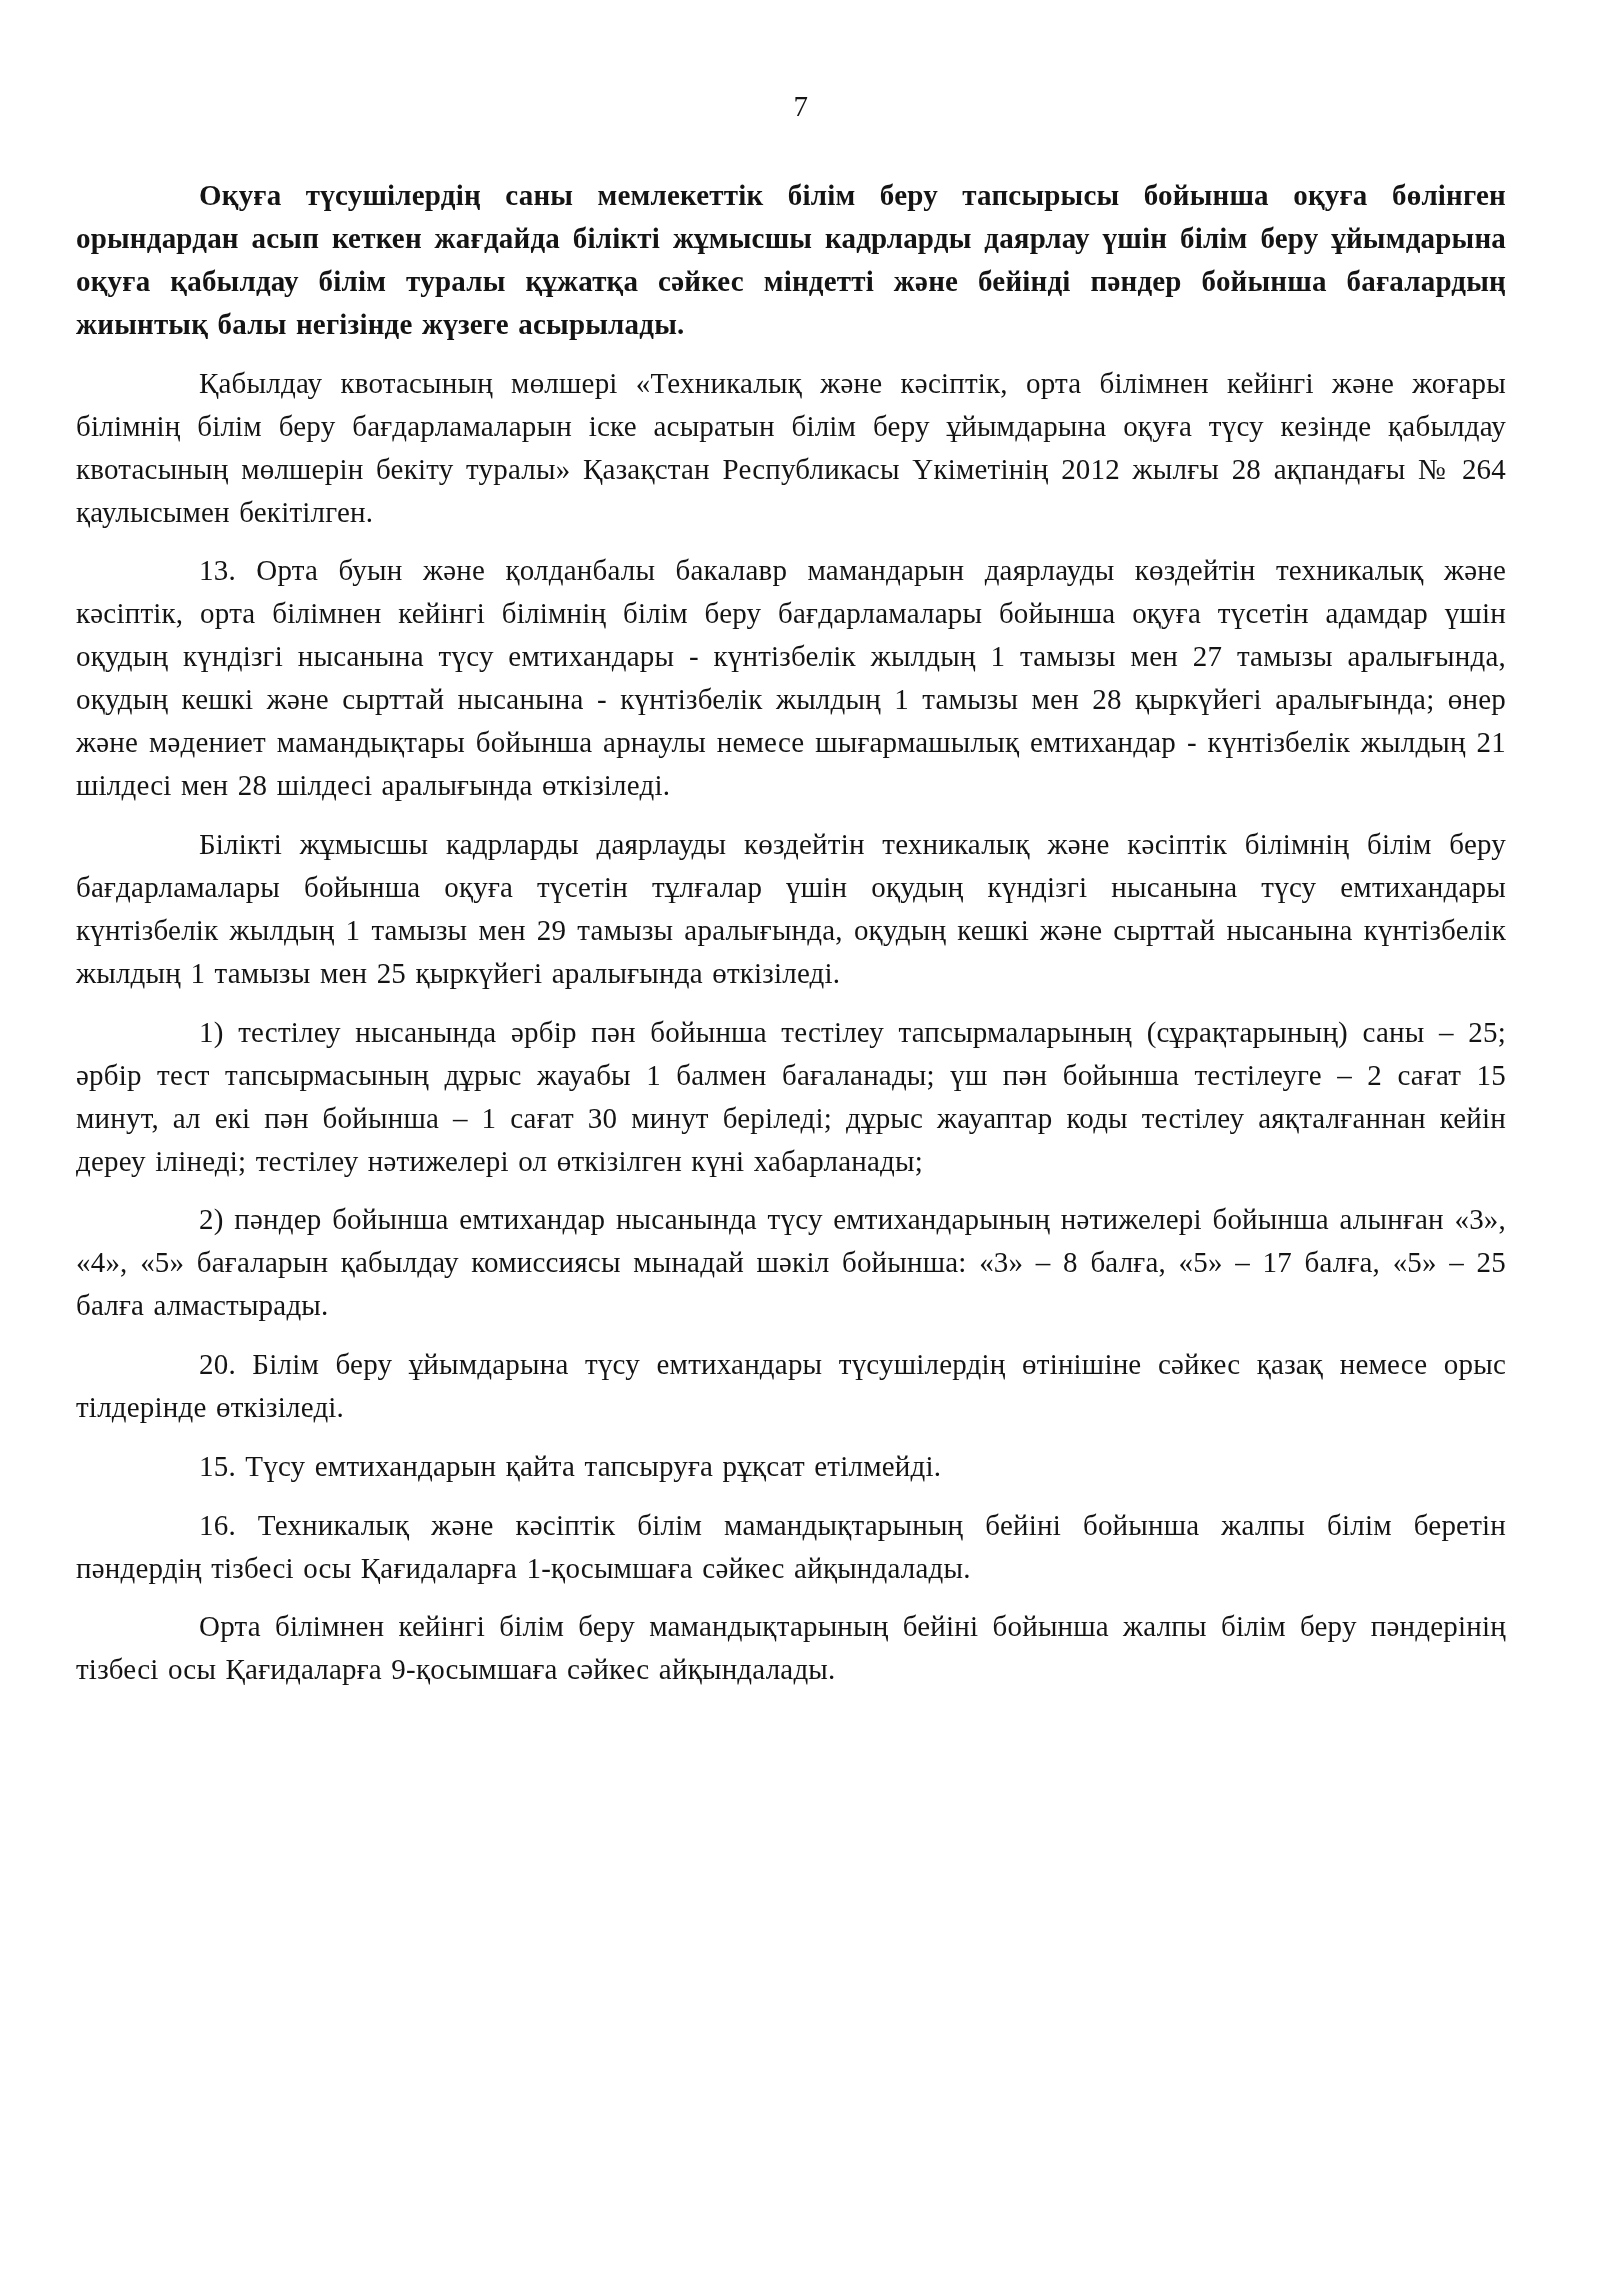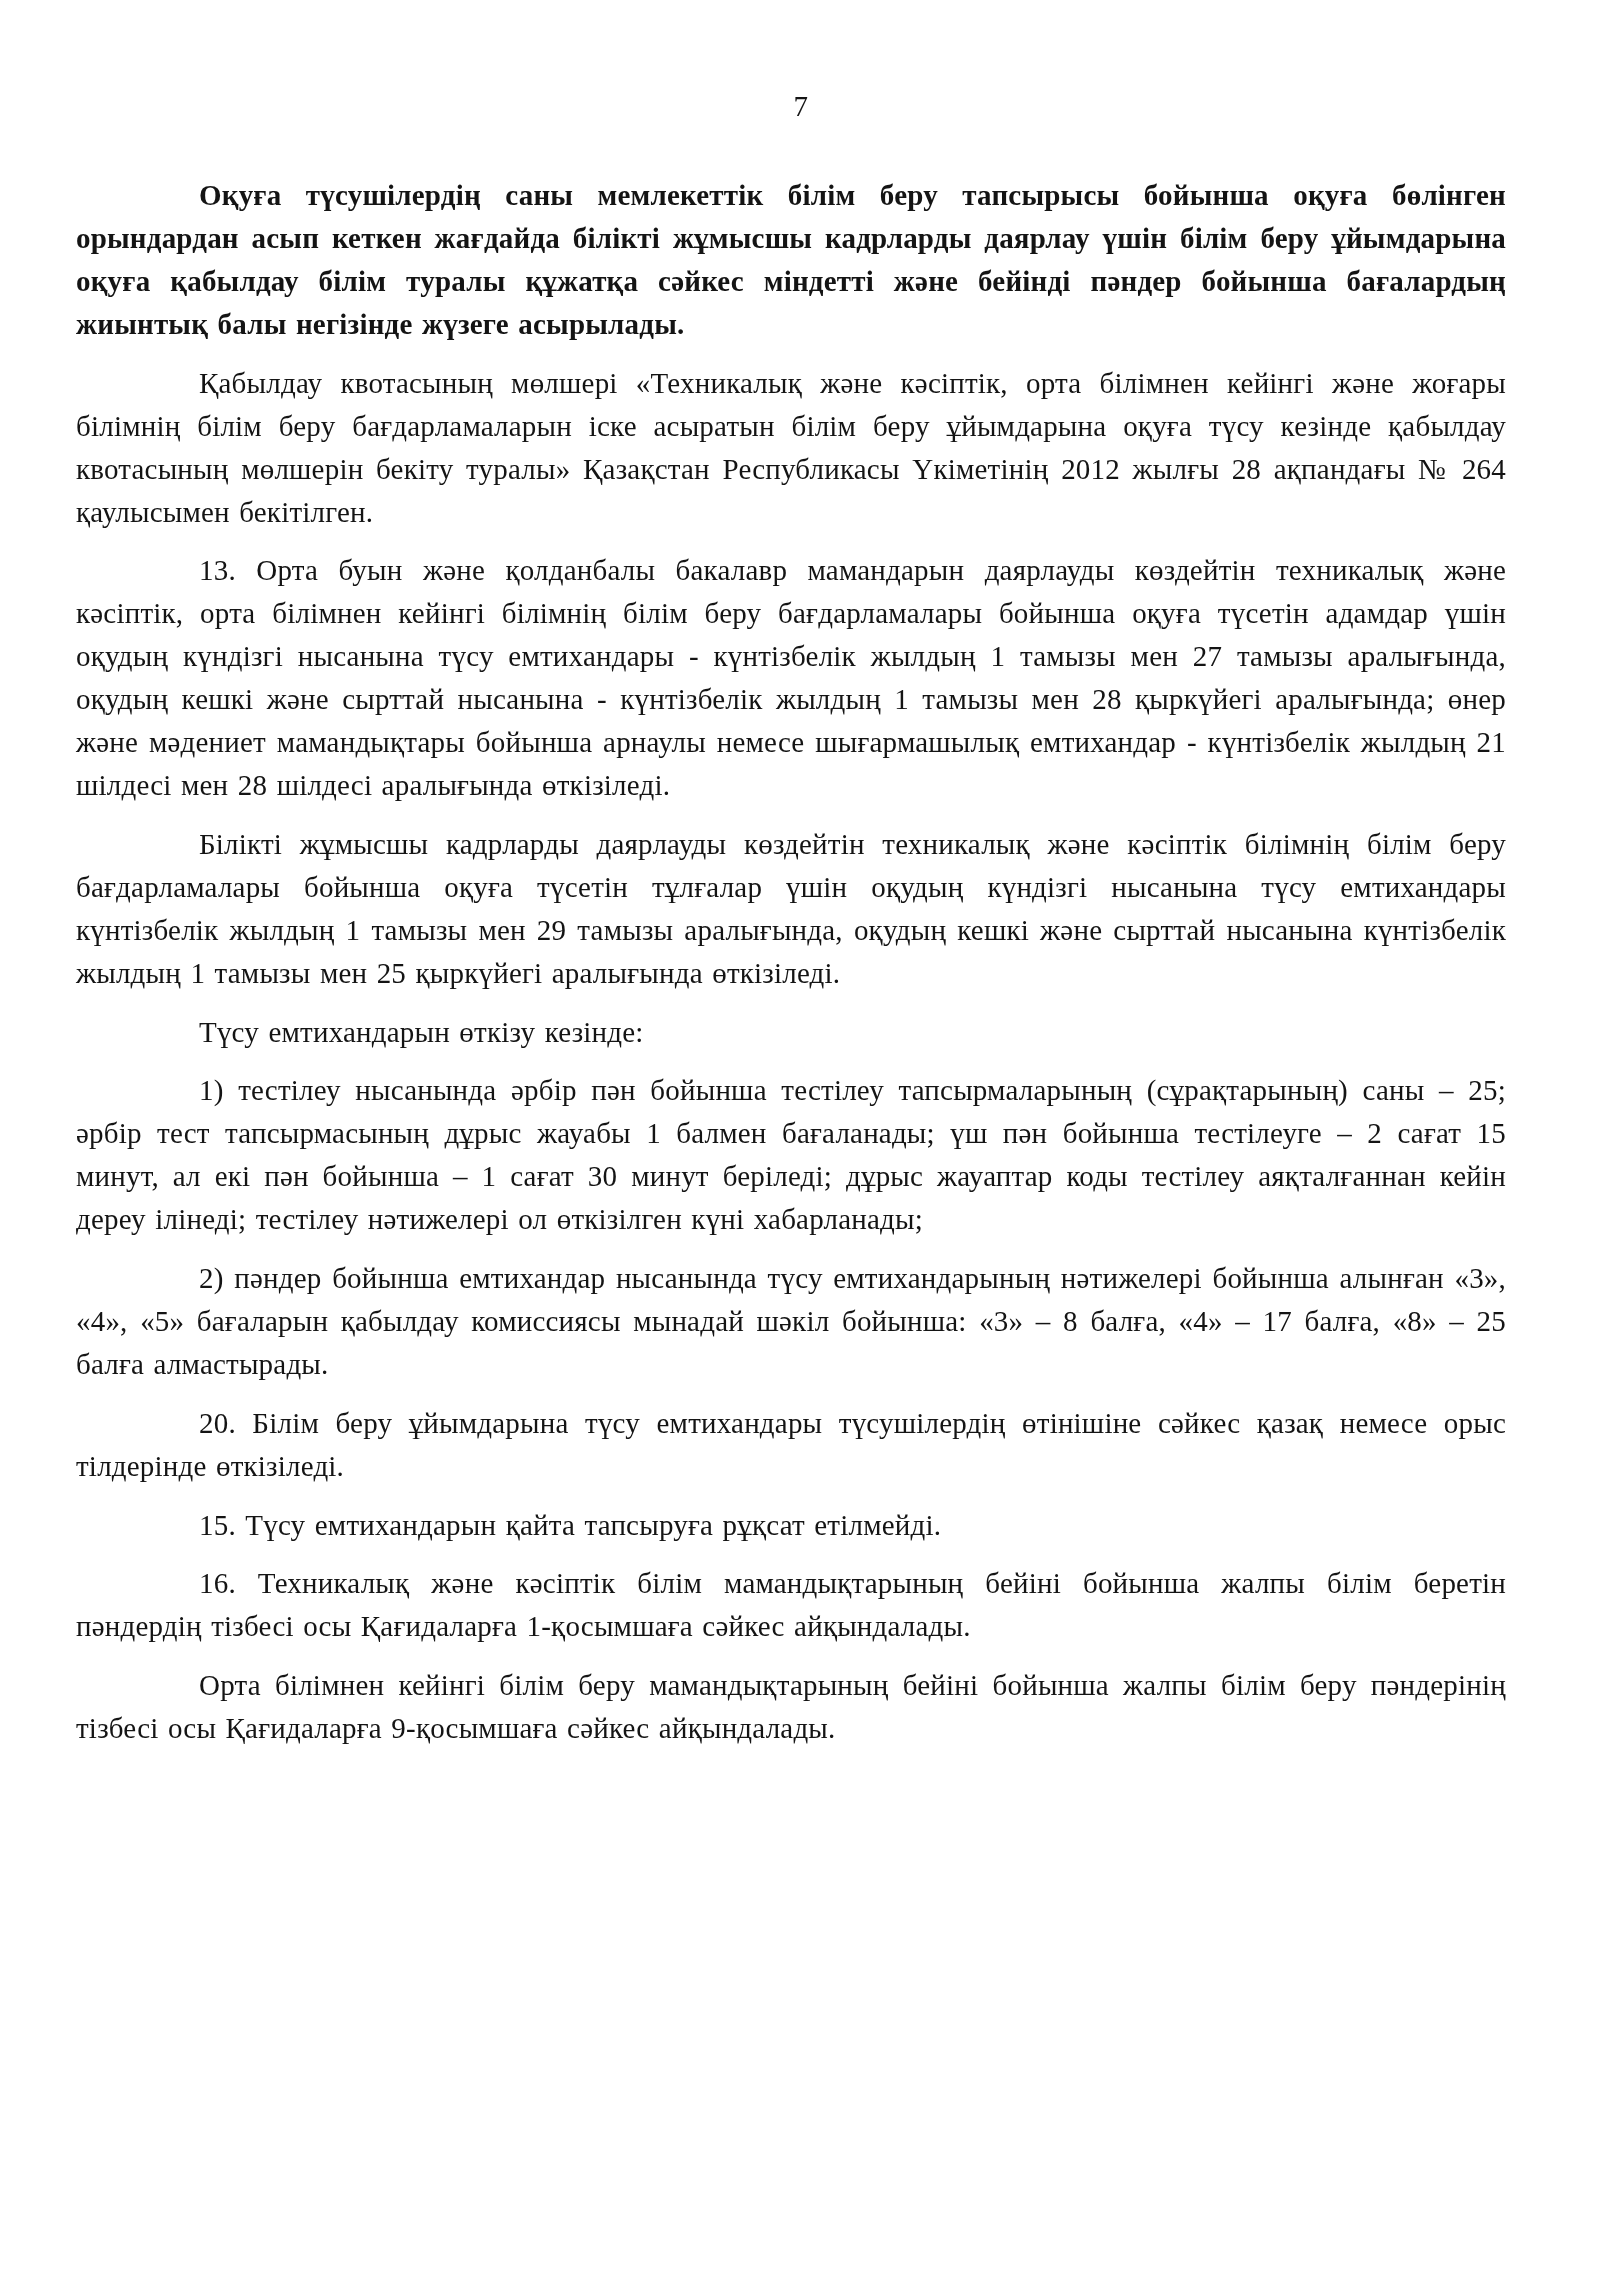--- a/index.html
+++ b/index.html
@@ -46,23 +46,22 @@
 
 <div class="page">
 
   <div class="page-number">7</div>
 
   <div class="body-text">
     <p class="para">Оқуға түсушілердің саны мемлекеттік білім беру тапсырысы бойынша оқуға бөлінген орындардан асып кеткен жағдайда білікті жұмысшы кадрларды даярлау үшін білім беру ұйымдарына оқуға қабылдау білім туралы құжатқа сәйкес міндетті және бейінді пәндер бойынша бағалардың жиынтық балы негізінде жүзеге асырылады.</p>
     <p class="para">Қабылдау квотасының мөлшері «Техникалық және кәсіптік, орта білімнен кейінгі және жоғары білімнің білім беру бағдарламаларын іске асыратын білім беру ұйымдарына оқуға түсу кезінде қабылдау квотасының мөлшерін бекіту туралы» Қазақстан Республикасы Үкіметінің 2012 жылғы 28 ақпандағы № 264 қаулысымен бекітілген.</p>
     <p class="para">13. Орта буын және қолданбалы бакалавр мамандарын даярлауды көздейтін техникалық және кәсіптік, орта білімнен кейінгі білімнің білім беру бағдарламалары бойынша оқуға түсетін адамдар үшін оқудың күндізгі нысанына түсу емтихандары - күнтізбелік жылдың 1 тамызы мен 27 тамызы аралығында, оқудың кешкі және сырттай нысанына - күнтізбелік жылдың 1 тамызы мен 28 қыркүйегі аралығында; өнер және мәдениет мамандықтары бойынша арнаулы немесе шығармашылық емтихандар - күнтізбелік жылдың 21 шілдесі мен 28 шілдесі аралығында өткізіледі.</p>
     <p class="para">Білікті жұмысшы кадрларды даярлауды көздейтін техникалық және кәсіптік білімнің білім беру бағдарламалары бойынша оқуға түсетін тұлғалар үшін оқудың күндізгі нысанына түсу емтихандары күнтізбелік жылдың 1 тамызы мен 29 тамызы аралығында, оқудың кешкі және сырттай нысанына күнтізбелік жылдың 1 тамызы мен 25 қыркүйегі аралығында өткізіледі.</p>
-    <p class="para">Түсу емтихандарын өткізу кезінде:</p>
     <p class="para">1) тестілеу нысанында әрбір пән бойынша тестілеу тапсырмаларының (сұрақтарының) саны – 25; әрбір тест тапсырмасының дұрыс жауабы 1 балмен бағаланады; үш пән бойынша тестілеуге – 2 сағат 15 минут, ал екі пән бойынша – 1 сағат 30 минут беріледі; дұрыс жауаптар коды тестілеу аяқталғаннан кейін дереу ілінеді; тестілеу нәтижелері ол өткізілген күні хабарланады;</p>
-    <p class="para">2) пәндер бойынша емтихандар нысанында түсу емтихандарының нәтижелері бойынша алынған «3», «4», «5» бағаларын қабылдау комиссиясы мынадай шәкіл бойынша: «3» – 8 балға, «4» – 17 балға, «8» – 25 балға алмастырады.</p>
+    <p class="para">2) пәндер бойынша емтихандар нысанында түсу емтихандарының нәтижелері бойынша алынған «3», «4», «5» бағаларын қабылдау комиссиясы мынадай шәкіл бойынша: «3» – 8 балға, «5» – 17 балға, «5» – 25 балға алмастырады.</p>
     <p class="para">20. Білім беру ұйымдарына түсу емтихандары түсушілердің өтінішіне сәйкес қазақ немесе орыс тілдерінде өткізіледі.</p>
     <p class="para">15. Түсу емтихандарын қайта тапсыруға рұқсат етілмейді.</p>
     <p class="para">16. Техникалық және кәсіптік білім мамандықтарының бейіні бойынша жалпы білім беретін пәндердің тізбесі осы Қағидаларға 1-қосымшаға сәйкес айқындалады.</p>
     <p class="para">Орта білімнен кейінгі білім беру мамандықтарының бейіні бойынша жалпы білім беру пәндерінің тізбесі осы Қағидаларға 9-қосымшаға сәйкес айқындалады.</p>
   </div>
 
 </div>
 
 
 </body></html>

